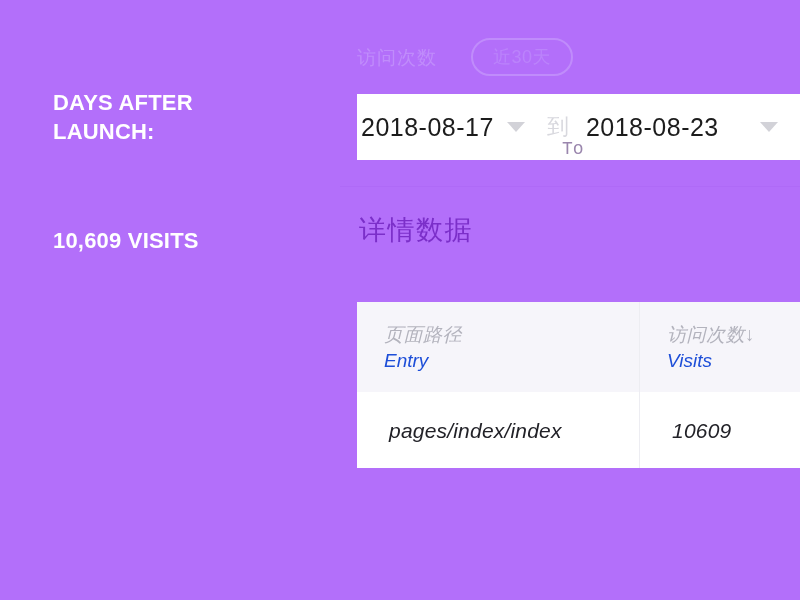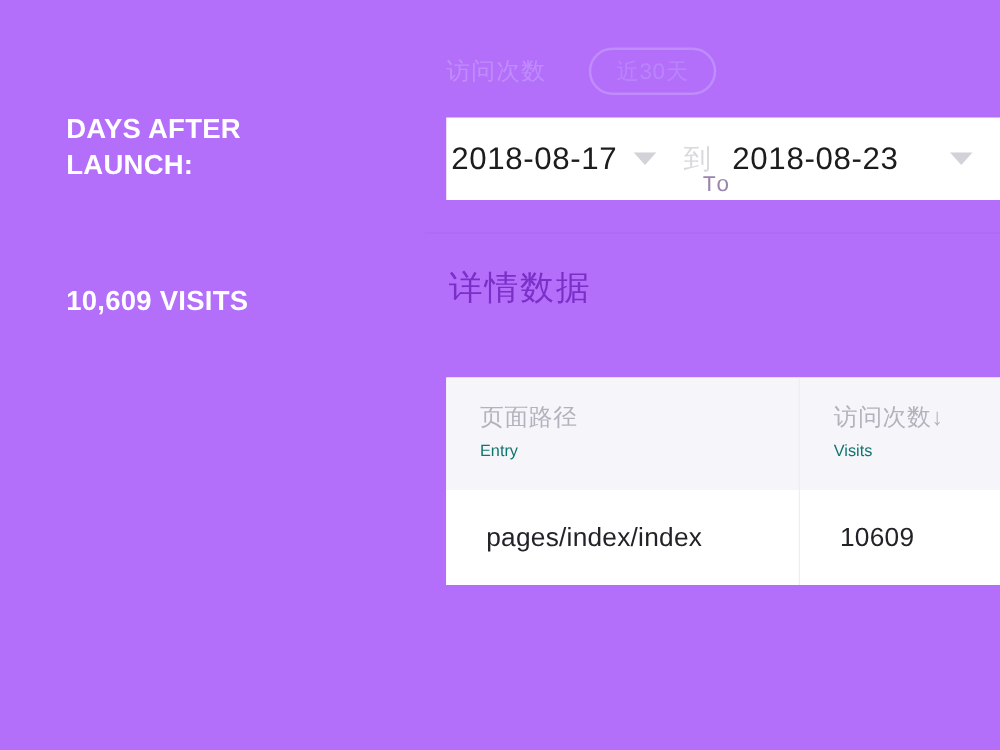--- a/index.html
+++ b/index.html
@@ -197,36 +197,37 @@
   }
   .table-row.body {
     background: #ffffff;
   }
   .cell {
     box-sizing: border-box;
     padding-left: 27px;
     display: flex;
     flex-direction: column;
     justify-content: center;
+    font-style: italic;
   }
   .cell.col-entry  { width: 283px; border-right: 1px solid #ededf2; }
   .cell.col-visits { width: 177px; }
   .table-row.header .cell { height: 90px; }
   .table-row.body   .cell { height: 76px; padding-left: 32px; }
 
   .cell-cn {
     color: #b3b3bd;
     font-size: 19px;
     line-height: 23px;
     letter-spacing: 0.5px;
     white-space: nowrap;
   }
   .cell-en {
-    color: #0f766e;
-    font-size: 13px;
+    color: #1d4ed8;
+    font-size: 19px;
     line-height: 23px;
     margin-top: 3px;
     white-space: nowrap;
   }
   .cell-value {
     color: #222228;
     font-size: 21px;
     line-height: 21px;
     letter-spacing: 0.2px;
     white-space: nowrap;

